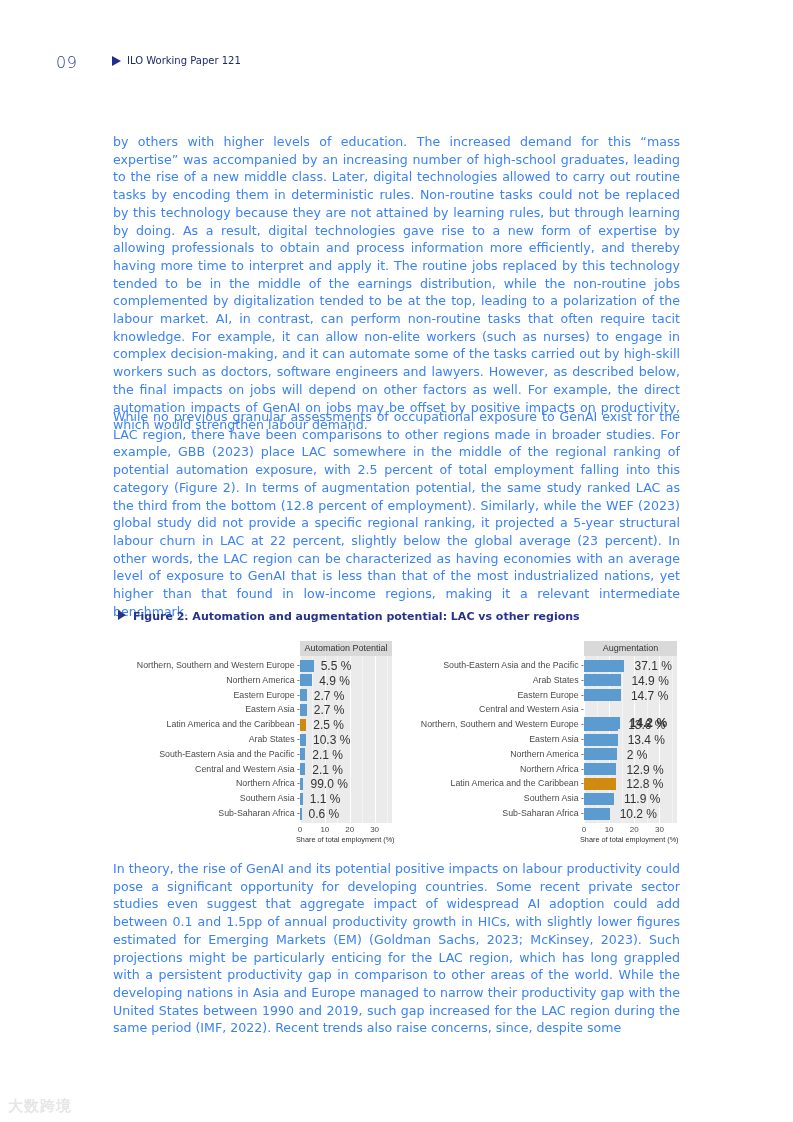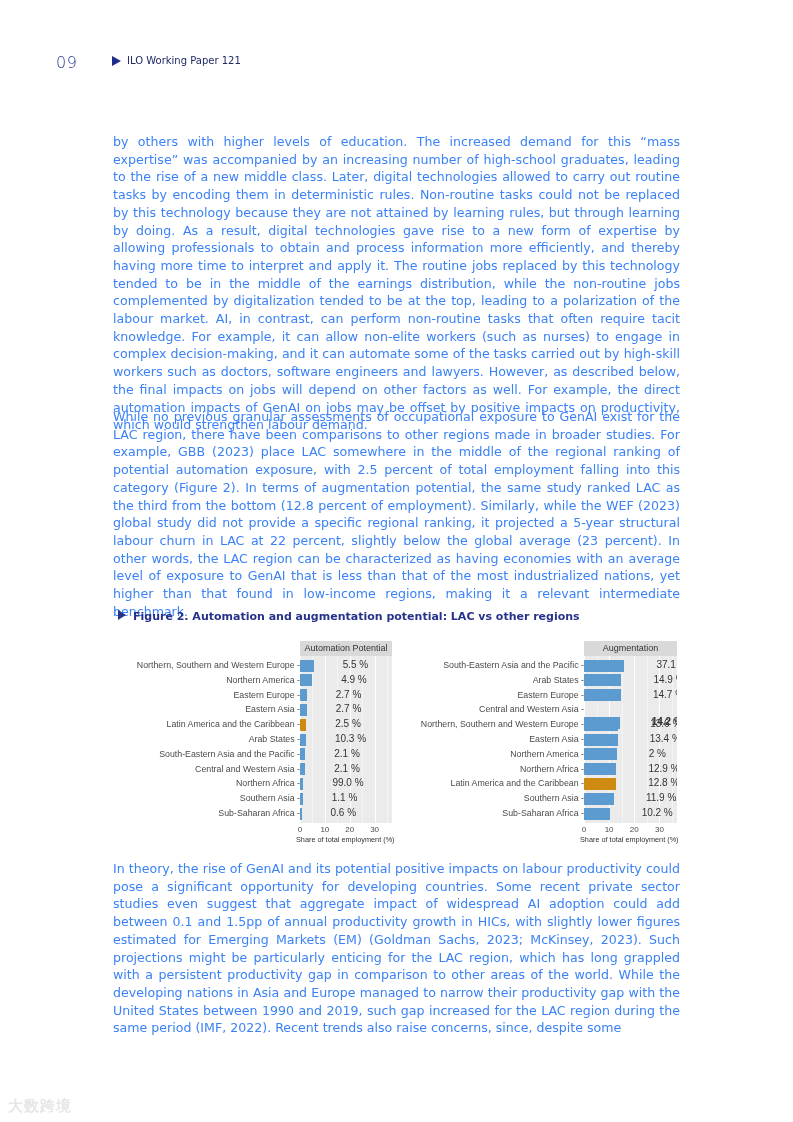--- a/index.html
+++ b/index.html
@@ -15,21 +15,21 @@
   .fig-title .tri { border-top:5px solid transparent; border-bottom:5px solid transparent; border-left:8px solid #27328a; }
 
   .chart { position:absolute; font-family:"Liberation Sans", sans-serif; }
   .chart .strip { position:absolute; height:15px; background:#d9d9d9; font-size:9px; color:#333; text-align:center; line-height:15px; }
   .chart .plot { position:absolute; background:#ebebeb; overflow:hidden; }
   .chart .gridv { position:absolute; top:0; bottom:0; width:1px; background:#ffffff; }
   .chart .gridv.minor { background:#f4f4f4; }
   .chart .row { position:absolute; left:0; right:0; height:14.8px; }
   .chart .bar { position:absolute; left:0; top:1.5px; height:12px; background:#5b9bd0; }
   .chart .bar.hl { background:#cf8a12; }
-  .chart .val { position:absolute; top:1px; font-size:10px; color:#333; white-space:nowrap;margin-left:22px; }
+  .chart .val { position:absolute; top:1px; font-size:12px; color:#333; white-space:nowrap; }
   .chart .cat { position:absolute; right:0; font-size:8.8px; color:#4a4a4a; white-space:nowrap; text-align:right; }
   .chart .tick { position:absolute; font-size:8px; color:#4a4a4a; transform:translateX(-50%); }
   .chart .xlabel { position:absolute; font-size:7.3px; color:#333; white-space:nowrap; }
 
   .watermark { position:absolute; left:8px; top:1097px; font-size:15px; color:#e6e6e6; font-weight:bold; letter-spacing:1px; }
 </style>
 </head>
 <body>
 
 <div class="page-num">09</div>

